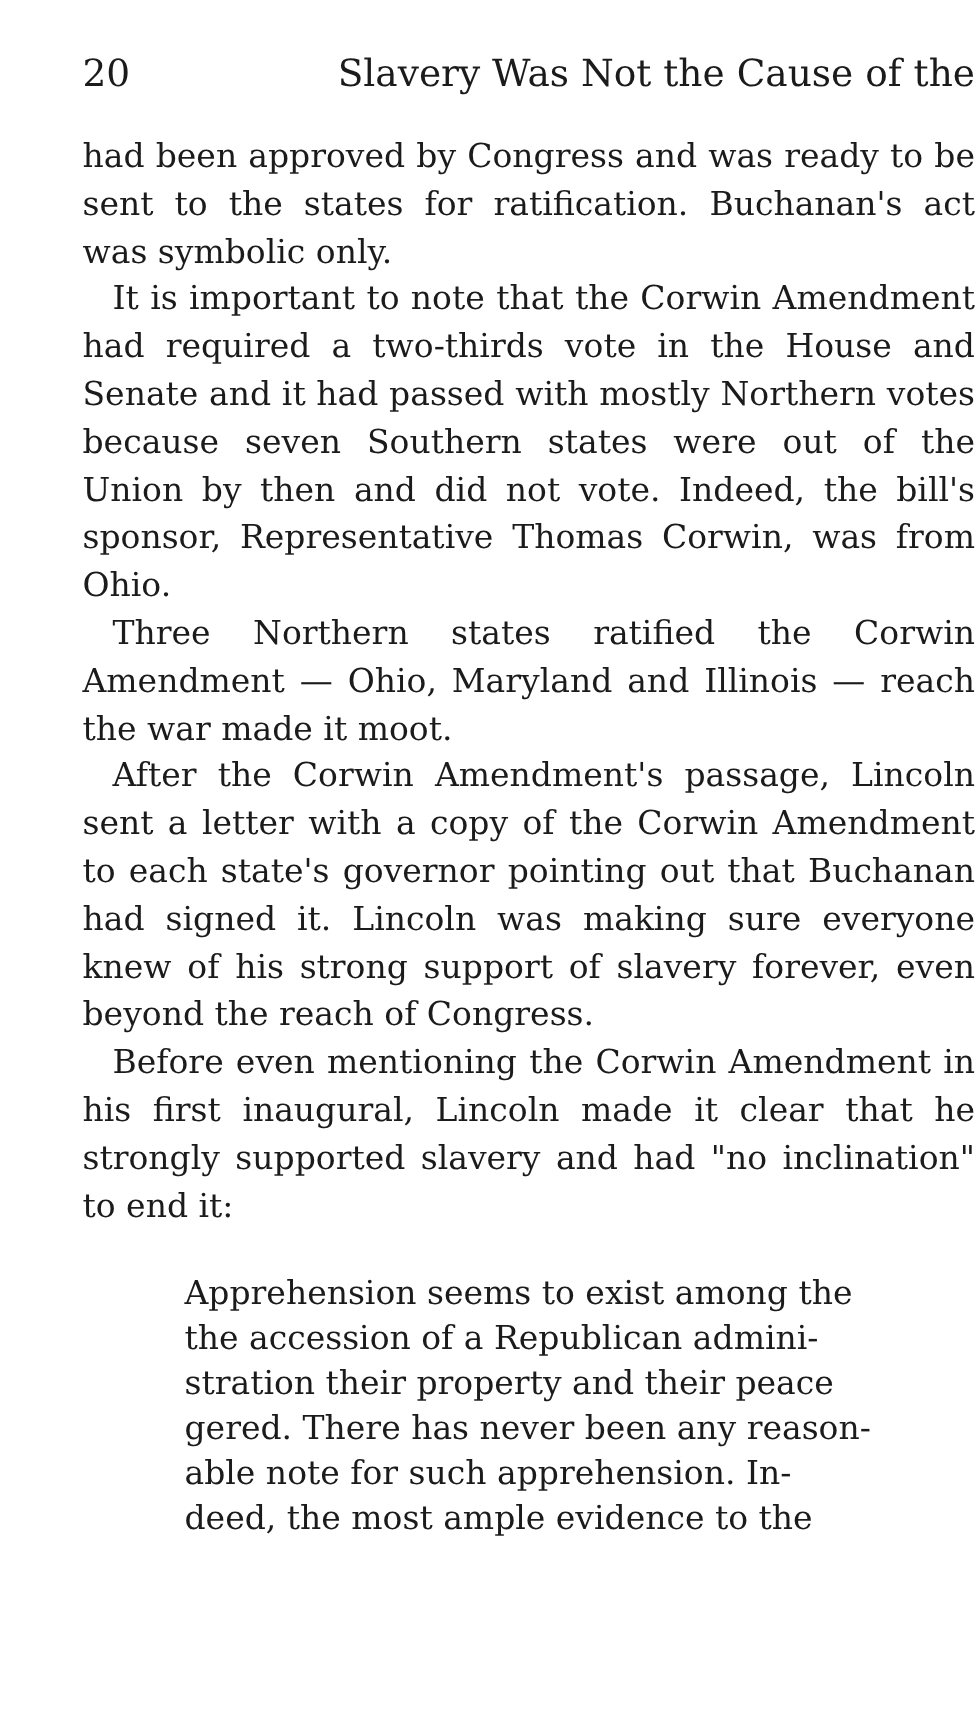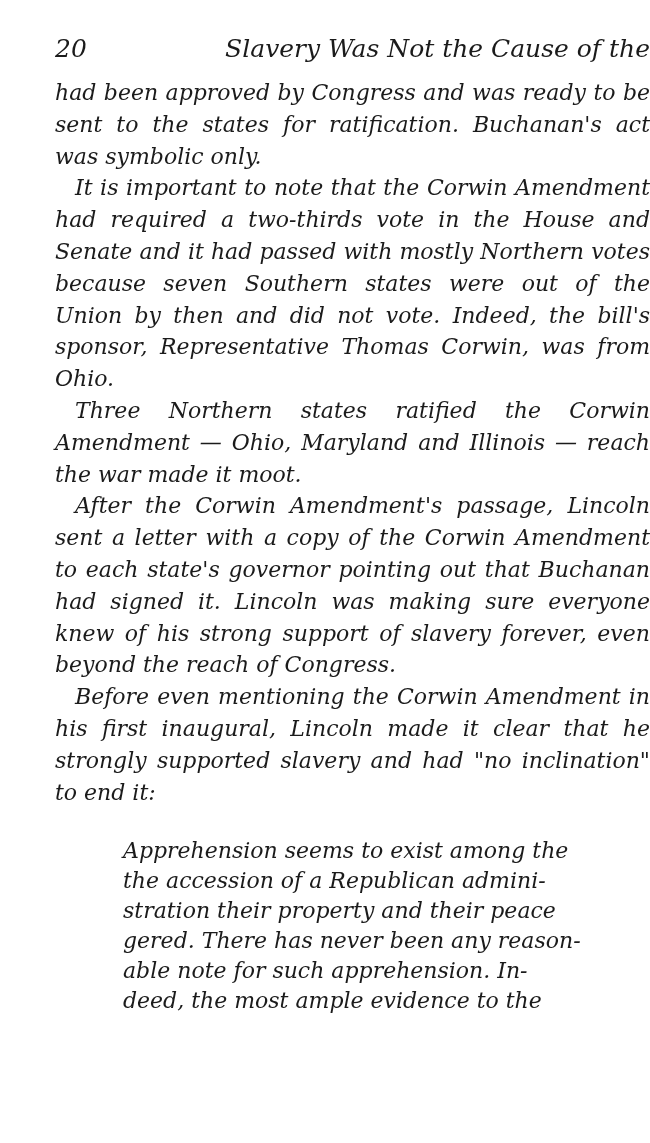--- a/index.html
+++ b/index.html
@@ -1,19 +1,19 @@
 <!DOCTYPE html>
 <html style="--text-color: #1b1b1b; --page-bg: #ffffff;"><head>
 <meta charset="utf-8">
 <style>
   :root {
     --text-color: #1b1b1b;
     --page-bg: #ffffff;
   }
-  * { margin: 0; padding: 0; box-sizing: border-box; font-style: italic; }
+  * { margin: 0; padding: 0; box-sizing: border-box; }
   html, body {
     width: 650px;
     background: var(--page-bg);
   }
   body {
     font-family: "DejaVu Serif", "Liberation Serif", serif;
     color: var(--text-color);
   }
   .page {
     position: relative;
@@ -33,21 +33,21 @@
     position: absolute;
     left: 55px;
     top: 0;
   }
   .running-title {
     text-align: right;
     width: 100%;
   }
   
   .body-text {
-    margin-top: 12px;
+    margin-top: 24px;
     padding-left: 55px;
     font-size: 22px;
     line-height: 31.8px;
   }
   .para {
     text-align: justify;
     text-indent: 20px;
   }
   .para.no-indent {
     text-indent: 0;

